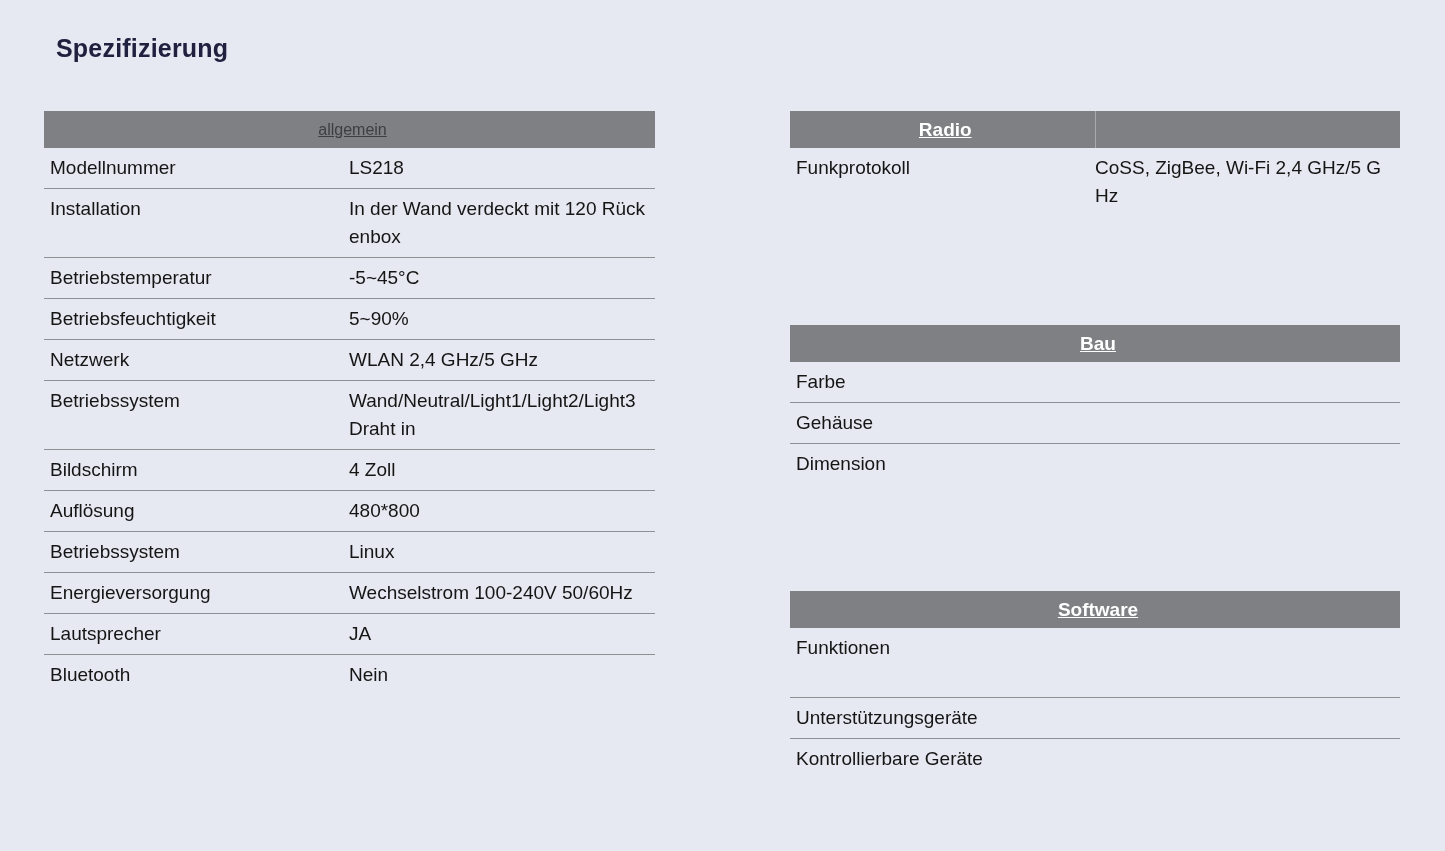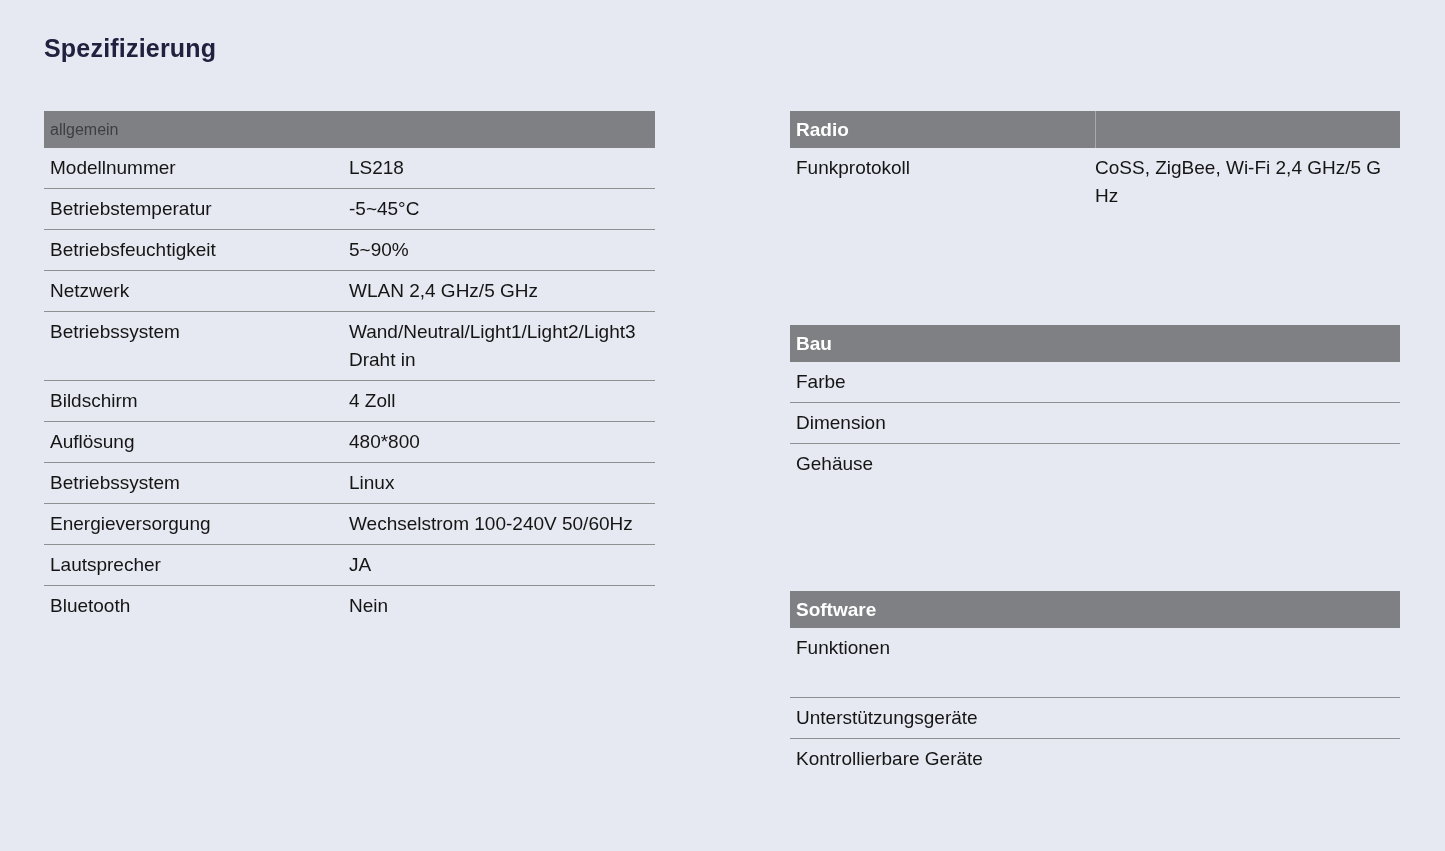--- a/index.html
+++ b/index.html
@@ -19,21 +19,21 @@
     width: 1445px;
     height: 851px;
     overflow: hidden;
     background: var(--background);
     font-family: "Liberation Sans", "DejaVu Sans", sans-serif;
   }
   .page { position: relative; width: 1445px; height: 851px; }
 
   .title {
     position: absolute;
-    left: 44px;
+    left: 56px;
     top: 34px;
     margin: 0;
     font-size: 25px;
     line-height: 28px;
     font-weight: 700;
     color: var(--title);
     letter-spacing: 0.2px;
   }
 
   .col { position: absolute; top: 111px; }
@@ -43,26 +43,27 @@
   table.spec {
     width: 100%;
     border-collapse: collapse;
     table-layout: fixed;
   }
   col.c1 { width: 305px; }
 
   th.bar {
     height: 37px;
     background: var(--header-bar);
-    text-align: left;
+    text-align: center;
     vertical-align: middle;
     padding: 0 0 0 6px;
     font-size: 19px;
     font-weight: 700;
     color: var(--header-text-light);
+    text-decoration: underline;
   }
   th.bar-muted {
     font-weight: 400;
     font-size: 16px;
     color: var(--header-text-dark);
   }
   th.bar-split { border-right: 1px solid var(--header-divider); }
 
   tbody tr { border-bottom: 1px solid var(--row-line); }
   tbody tr:last-child { border-bottom: 0; }
@@ -101,20 +102,24 @@
         <tr>
           <th class="bar bar-muted" colspan="2">allgemein</th>
         </tr>
       </thead>
       <tbody>
           <tr>
             <td class="lbl">Modellnummer</td>
             <td class="val">LS218</td>
           </tr>
           <tr>
+            <td class="lbl">Installation</td>
+            <td class="val">In der Wand verdeckt mit 120 Rückenbox</td>
+          </tr>
+          <tr>
             <td class="lbl">Betriebstemperatur</td>
             <td class="val">-5~45°C</td>
           </tr>
           <tr>
             <td class="lbl">Betriebsfeuchtigkeit</td>
             <td class="val">5~90%</td>
           </tr>
           <tr>
             <td class="lbl">Netzwerk</td>
             <td class="val">WLAN 2,4 GHz/5 GHz</td>
@@ -181,25 +186,25 @@
         <tr>
           <th class="bar" colspan="2">Bau</th>
         </tr>
       </thead>
       <tbody>
           <tr>
             <td class="lbl">Farbe</td>
             <td class="val"></td>
           </tr>
           <tr>
+            <td class="lbl">Gehäuse</td>
+            <td class="val"></td>
+          </tr>
+          <tr>
             <td class="lbl">Dimension</td>
-            <td class="val"></td>
-          </tr>
-          <tr>
-            <td class="lbl">Gehäuse</td>
             <td class="val"></td>
           </tr>
         </tbody>
     </table>
 
     <table class="spec" id="t-software">
       <colgroup>
           <col class="c1">
           <col class="c2">
         </colgroup>

